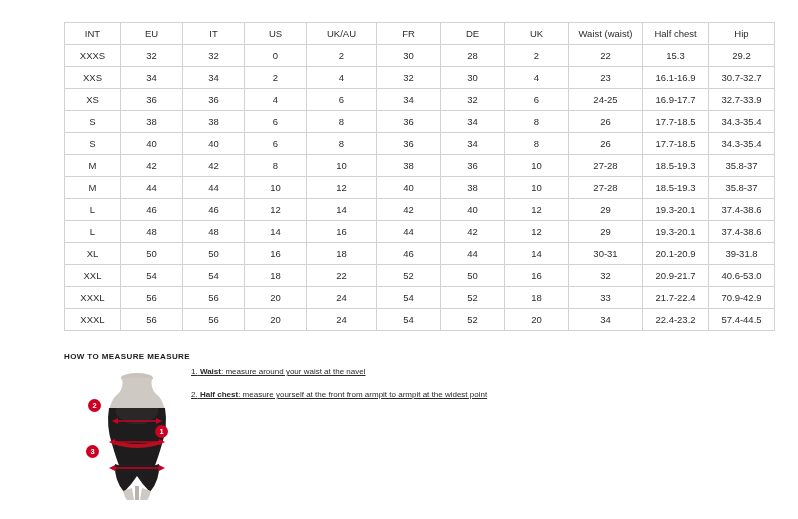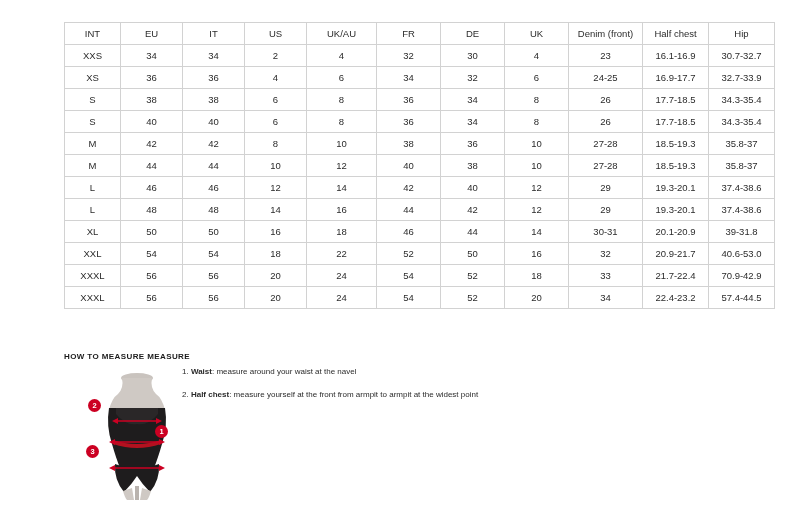--- a/index.html
+++ b/index.html
@@ -79,24 +79,25 @@
     width: 110px;
     height: 132px;
   }
   .instructions {
     position: absolute;
     left: 182px;
     top: 366px;
     width: 420px;
   }
   .instructions p {
-    margin: 0 0 12px 0;
+    margin: 0 0 12px 9px;
     font-size: 8px;
     line-height: 11px;
     color: #2b2b2b;
+    text-decoration: underline;
   }
   .instructions p b {
     font-weight: bold;
   }
   .num-badge {
     position: absolute;
     width: 13px;
     height: 13px;
     border-radius: 50%;
     background: #cc0022;
@@ -133,26 +134,39 @@
       <thead>
         <tr>
           <th>INT</th>
           <th>EU</th>
           <th>IT</th>
           <th>US</th>
           <th>UK/AU</th>
           <th>FR</th>
           <th>DE</th>
           <th>UK</th>
-          <th>Denim (front)</th>
+          <th>Waist (waist)</th>
           <th>Half chest</th>
           <th>Hip</th>
         </tr>
       </thead>
       <tbody>
+        <tr>
+          <td>XXXS</td>
+          <td>32</td>
+          <td>32</td>
+          <td>0</td>
+          <td>2</td>
+          <td>30</td>
+          <td>28</td>
+          <td>2</td>
+          <td>22</td>
+          <td>15.3</td>
+          <td>29.2</td>
+        </tr>
         <tr>
           <td>XXS</td>
           <td>34</td>
           <td>34</td>
           <td>2</td>
           <td>4</td>
           <td>32</td>
           <td>30</td>
           <td>4</td>
           <td>23</td>

